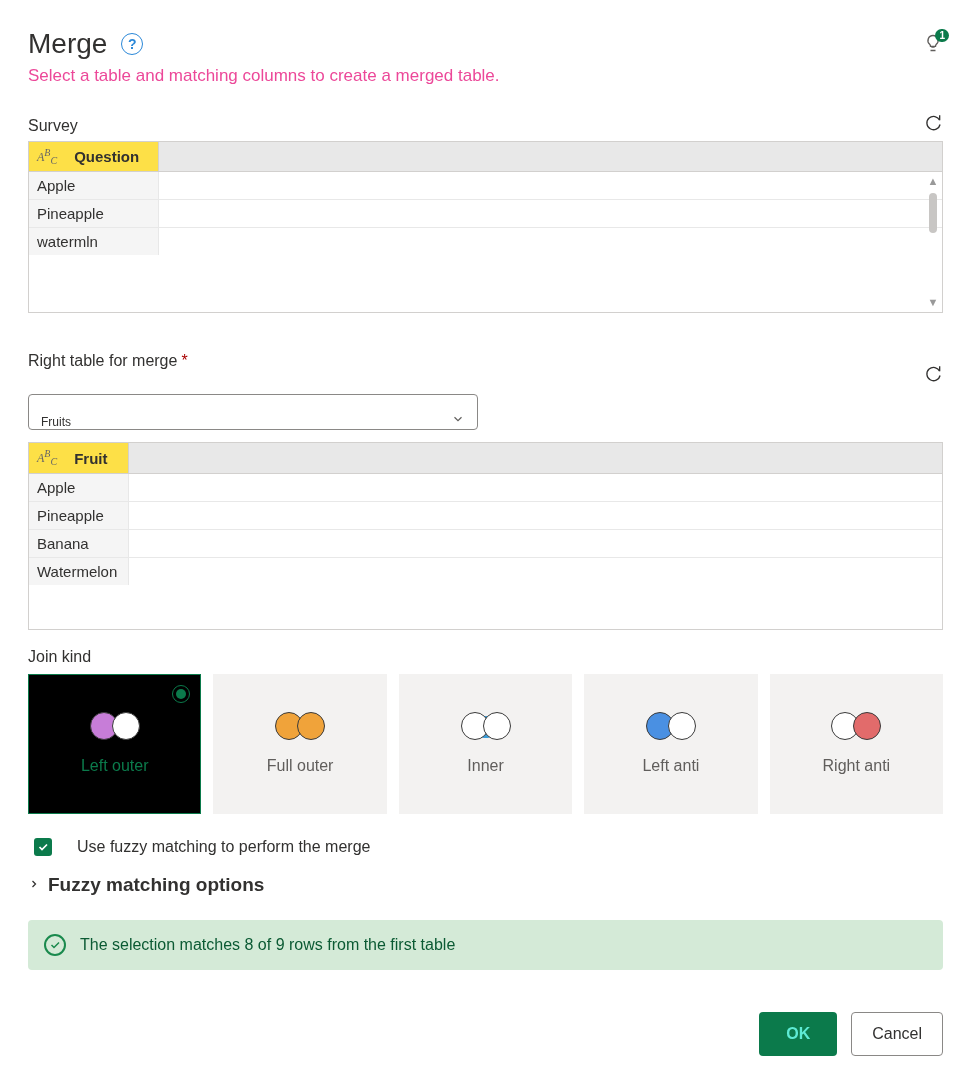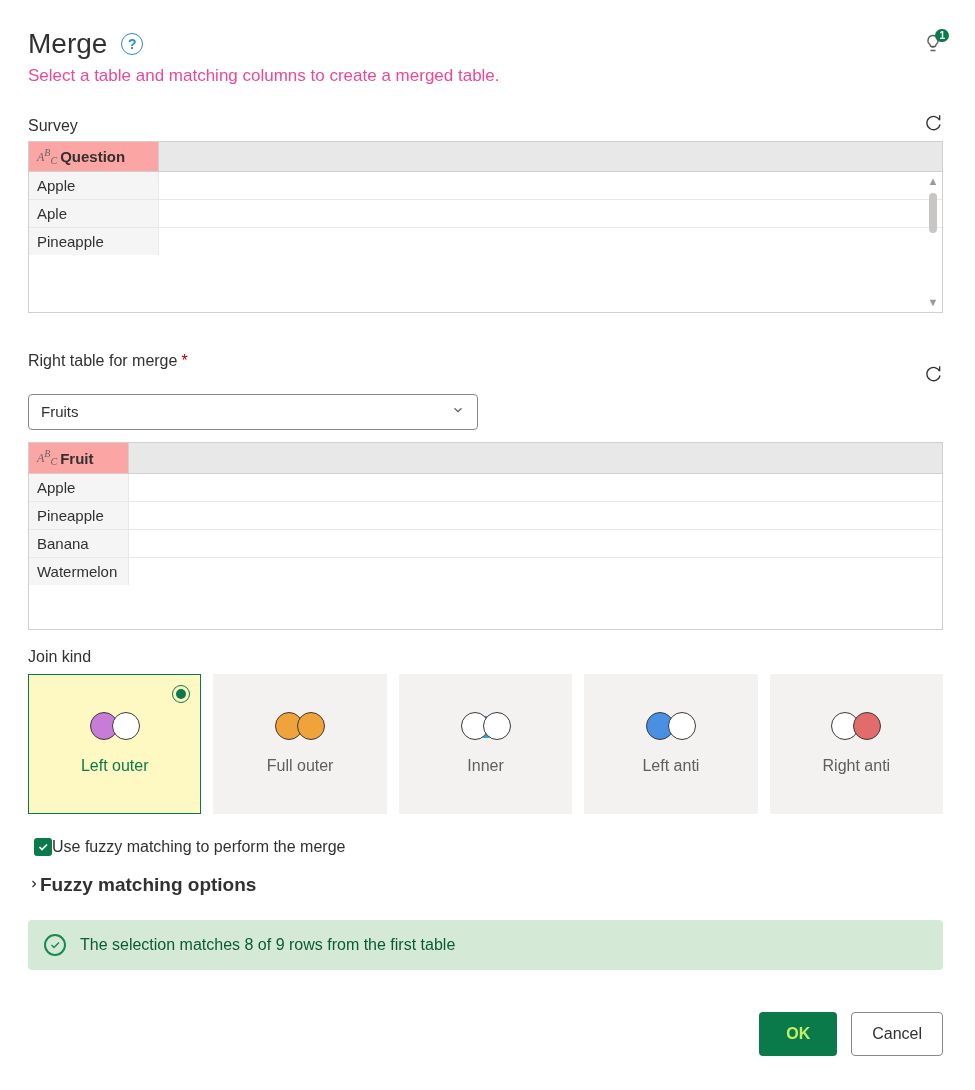--- a/index.html
+++ b/index.html
@@ -30,23 +30,23 @@
   .section-label { font-size:16px; }
   .refresh-btn { margin-left:auto; cursor:pointer; }
   .refresh-btn svg { width:20px; height:20px; }
   .grid {
     border:1px solid #d2d0ce; width:100%; position:relative;
   }
   .grid-header {
     display:flex; background:#e8e8e8; border-bottom:1px solid #d2d0ce;
   }
   .col-head {
-    background:#fca5a5; padding:5px 8px; font-weight:600;
+    background:#fde047; padding:5px 8px; font-weight:600;
     border-right:1px solid #d2d0ce; cursor:pointer;
-    display:flex; align-items:center; gap:3px; font-size:15px;
+    display:flex; align-items:center; gap:17px; font-size:15px;
   }
   .col-rest { flex:1; background:#e8e8e8; }
   .type-icon { font-size:12px; font-style:italic; color:#666; font-family:serif; font-weight:400;}
   .grid-body { position:relative; }
   .grid-row {
     display:flex; border-bottom:1px solid #e8e8e8;
   }
   .grid-row:last-child { border-bottom:none; }
   .cell {
     padding:5px 8px; border-right:1px solid #e8e8e8; background:#f5f5f5;
@@ -61,74 +61,74 @@
     position:absolute; right:2px; top:4px; bottom:4px; width:14px;
     display:flex; flex-direction:column; align-items:center;
   }
   .scroll-arrow { color:#999; font-size:11px; line-height:1; cursor:pointer;}
   .scroll-thumb { width:8px; height:40px; background:#c8c6c4; border-radius:4px; margin-top:6px; cursor:pointer;}
   .right-label-row { display:flex; align-items:center; margin:22px 0 8px 0; }
   .req-label { font-size:16px; }
   .req-star { color:#a80000; margin-left:4px; font-size:16px;}
   .dropdown {
     border:1px solid #8a8886; border-radius:4px; width:450px; height:36px;
-    display:flex; align-items:flex-start; padding:8px 12px; cursor:pointer;
-    justify-content:space-between; margin-bottom:12px; font-size:15px;
+    display:flex; align-items:flex-end; padding:0 12px; cursor:pointer;
+    justify-content:space-between; margin-bottom:12px; font-size:12px;
   }
   .chev { color:#605e5c; }
   .join-label { font-size:16px; margin:18px 0 8px 0; }
   .join-grid { display:flex; gap:12px; }
   .join-tile {
     flex:1; height:140px; background:#f3f2f1; border:1px solid #f3f2f1;
     display:flex; flex-direction:column; align-items:center; justify-content:center;
     gap:14px; cursor:pointer; position:relative; font-size:16px; color:#605e5c;
     text-align:center; line-height:1.2;
   }
   .join-tile.selected {
-    background:#fef9c3; border:1.5px solid #0b7a4b; color:#0b7a4b;
+    background:#000000; border:1.5px solid #0b7a4b; color:#0b7a4b;
   }
   .radio-dot {
     position:absolute; top:10px; right:10px; width:18px; height:18px;
     border:1.8px solid #0b7a4b; border-radius:50%;
     display:flex; align-items:center; justify-content:center;
   }
   .radio-dot::after { content:""; width:10px; height:10px; background:#0b7a4b; border-radius:50%; }
   .venn { position:relative; width:50px; height:30px; }
   .circ {
     position:absolute; top:0; width:28px; height:28px; border-radius:50%;
     border:1.6px solid #3a3a3a; background:#fff;
   }
   .circ.l { left:0; }
   .circ.r { right:0; }
-  .fuzzy-row { display:flex; align-items:flex-end; gap:0; margin:24px 0 18px 6px; }
+  .fuzzy-row { display:flex; align-items:flex-end; gap:25px; margin:24px 0 18px 6px; }
   .checkbox {
     width:18px; height:18px; background:#0b7a4b; border-radius:3px;
     display:flex; align-items:center; justify-content:center; cursor:pointer;
   }
   .checkbox svg { width:12px; height:12px; }
   .fuzzy-label { font-size:16px; }
-  .expander { display:flex; align-items:center; cursor:pointer; margin-bottom:24px;}
+  .expander { display:flex; align-items:center; gap:8px; cursor:pointer; margin-bottom:24px;}
   .expander .chev2 { font-size:15px; color:#323130; }
   .expander-label { font-size:19px; font-weight:600; }
   .status-bar {
     background:#d4ead7; border-radius:4px; padding:14px 16px;
     display:flex; align-items:center; gap:14px; font-size:16px; color:#0b5a33;
   }
   .status-icon {
     width:22px; height:22px; border:2px solid #1a8a4d; border-radius:50%;
     display:flex; align-items:center; justify-content:center;
   }
   .status-icon svg { width:12px; height:12px; }
   .footer { display:flex; justify-content:flex-end; gap:14px; margin-top:42px; }
   .btn {
     min-width:78px; height:44px; border-radius:4px; font-size:16px;
     display:flex; align-items:center; justify-content:center; cursor:pointer;
     padding:0 20px;
   }
-  .btn-primary { background:#0b7a4b; color:#bef264; font-weight:600; }
+  .btn-primary { background:#0b7a4b; color:#5eead4; font-weight:600; }
   .btn-secondary { background:#fff; border:1px solid #8a8886; color:#323130; }
 </style>
 </head>
 <body>
 
 <div class="header-row">
   <h1>Merge</h1>
   <div class="help-circle">?</div>
   <div class="bulb-wrap">
     <svg class="bulb" viewBox="0 0 24 24" fill="none" stroke="#605e5c" stroke-width="1.6">
@@ -160,25 +160,25 @@
     <div class="scroll-stub">
       <div class="scroll-arrow">▲</div>
       <div class="scroll-thumb"></div>
       <div class="scroll-arrow" style="margin-top:auto">▼</div>
     </div>
   <div class="grid-row">
         <div class="cell">Apple</div>
         <div class="cell-rest"></div>
       </div>
       <div class="grid-row">
-        <div class="cell">Aple</div>
-        <div class="cell-rest"></div>
-      </div>
-      <div class="grid-row">
         <div class="cell">Pineapple</div>
+        <div class="cell-rest"></div>
+      </div>
+      <div class="grid-row">
+        <div class="cell">watermln</div>
         <div class="cell-rest"></div>
       </div>
     </div>
 </div>
 
 <div class="right-label-row">
   <span class="req-label">Right table for merge</span>
   <span class="req-star">*</span>
   <div class="refresh-btn" style="margin-left:auto; margin-top:28px;">
     <svg viewBox="0 0 24 24" fill="none" stroke="#323130" stroke-width="1.6">

